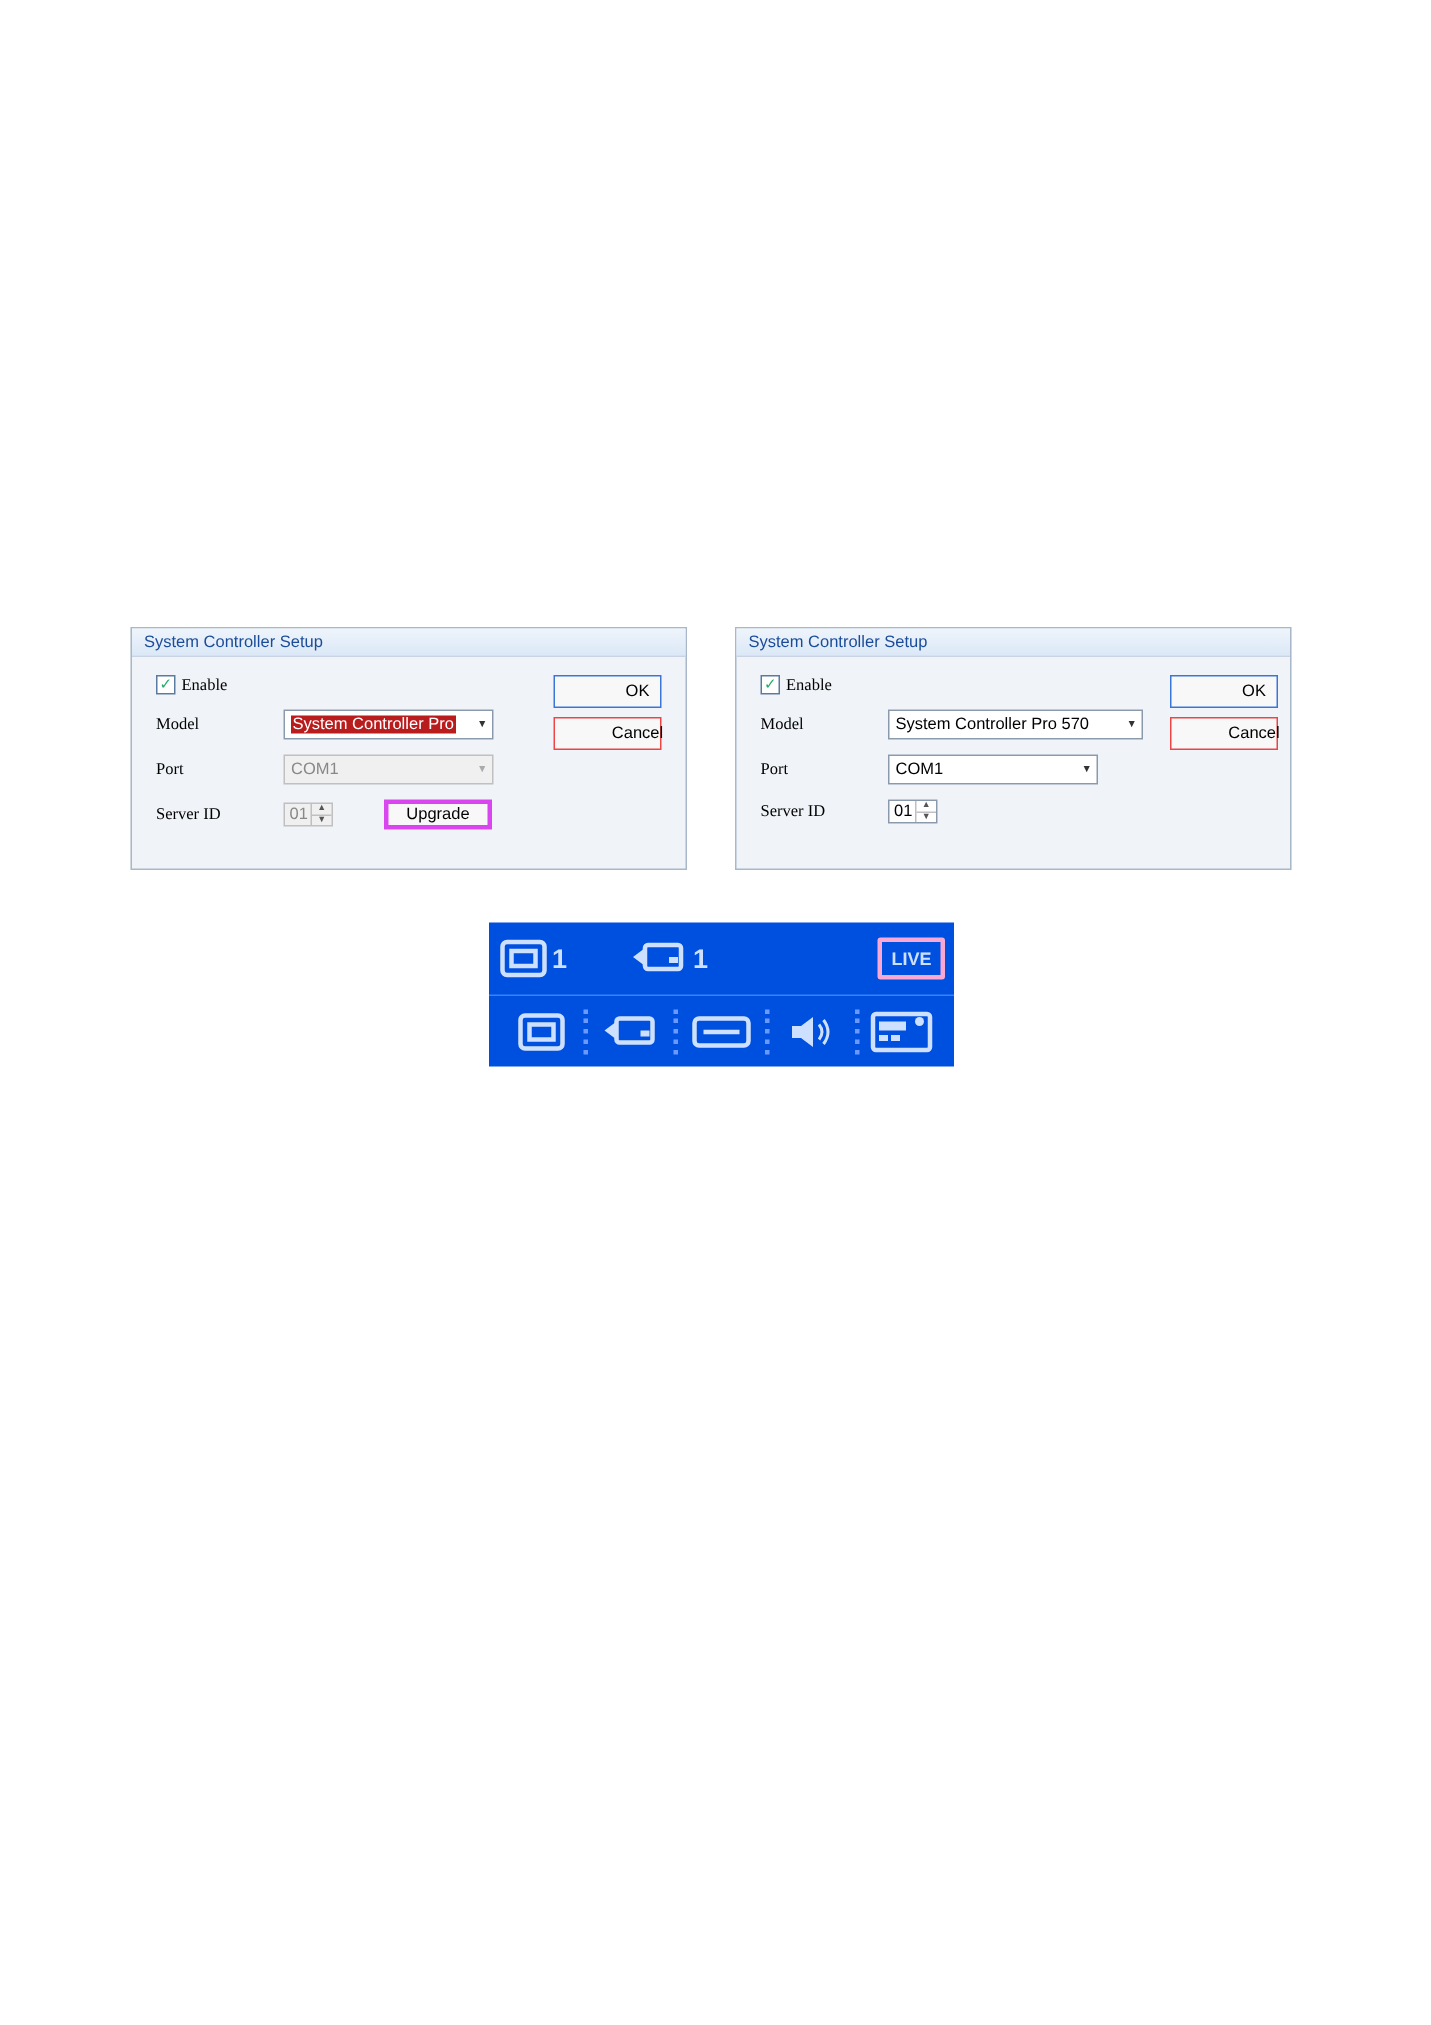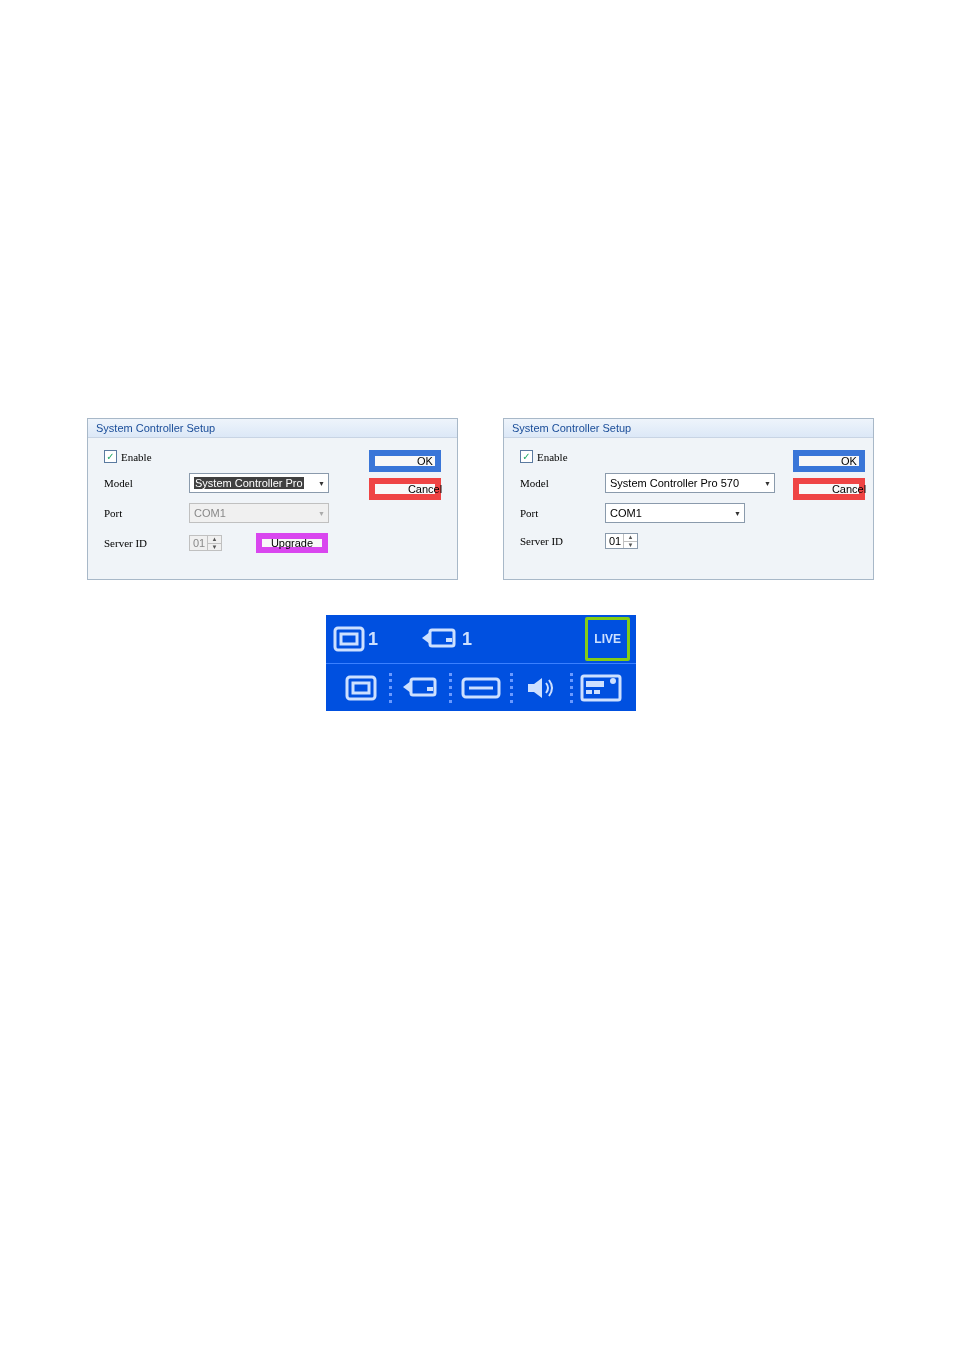--- a/index.html
+++ b/index.html
@@ -1,46 +1,46 @@
 <!DOCTYPE html>
 <html><head>
   <meta charset="utf-8">
   <style>
     * { box-sizing: border-box; margin: 0; padding: 0; }
     body { font-family: "Segoe UI", Tahoma, sans-serif; background: #fff; width: 954px; height: 1350px; position: relative; }
-    .container { position: absolute; top: 418px; left: 87px; display: flex; gap: 45px; }
+    .container { position: absolute; top: 418px; left: 87px; display: flex; gap: 32px; }
     .dialog { width: 371px; height: 162px; border: 1px solid #a8b8c8; background: #f0f4f8; }
     .titlebar { background: linear-gradient(to bottom, #eef4fb, #dce8f7); color: #1a4d99; font-size: 11px; padding: 3px 8px; border-bottom: 1px solid #c8d4e4; }
     .body { padding: 12px 16px 12px 16px; display: flex; }
     .fields { flex: 1; display: grid; grid-template-columns: 85px 1fr; row-gap: 10px; align-items: center; font-size: 11px; color: #000; }
     .checkbox-row { display: flex; align-items: center; gap: 4px; }
     .checkbox { width: 13px; height: 13px; border: 1px solid #5a7aa0; background: #fff; display: flex; align-items: center; justify-content: center; font-size: 10px; color: #2a6; line-height: 1; }
     .dropdown { position: relative; width: 140px; height: 20px; border: 1px solid #8a9aac; background: #fff; display: flex; align-items: center; padding: 0 16px 0 4px; font-size: 11px; }
     .dropdown.disabled { background: #f0f0f0; color: #888; border-color: #c0c0c0; }
     .dropdown-arrow { position: absolute; right: 3px; top: 50%; transform: translateY(-50%); font-size: 7px; color: #333; }
     .dropdown.disabled .dropdown-arrow { color: #aaa; }
     .dropdown.highlighted { background: #fff; }
-    .dropdown.highlighted .dd-text { background: #404040; color: #fff; padding: 0 1px; }
+    .dropdown.highlighted .dd-text { background: #b91c1c; color: #fff; padding: 0 1px; }
     .spinner { width: 33px; height: 16px; border: 1px solid #8a9aac; background: #fff; font-size: 11px; display: flex; align-items: center; padding-left: 3px; position: relative; }
     .spinner.disabled { background: #f0f0f0; color: #888; border-color: #c0c0c0; }
     .spinner-arrows { position: absolute; right: 0; top: 0; bottom: 0; width: 14px; border-left: 1px solid #c0c0c0; display: flex; flex-direction: column; }
     .spinner-btn { flex: 1; font-size: 6px; display: flex; align-items: center; justify-content: center; border-bottom: 1px solid #c0c0c0; color: #555; }
     .spinner-btn:last-child { border-bottom: none; }
     .btns { display: flex; flex-direction: column; gap: 6px; padding-left: 18px; }
-    .btn { width: 72px; height: 22px; border: 6px solid #ef4444; background: #f8f8f8; font-size: 11px; display: flex; align-items: center; justify-content: center; cursor: pointer; padding-left: 40px; }
+    .btn { width: 72px; height: 22px; border: 1px solid #ef4444; background: #f8f8f8; font-size: 11px; display: flex; align-items: center; justify-content: center; cursor: pointer; padding-left: 40px; }
     .btn.primary { border-color: #3a76d8; }
-    .inline-btn { width: 72px; height: 20px; border: 6px solid #d946ef; background: #f8f8f8; font-size: 11px; display: flex; align-items: center; justify-content: center; margin-left: 34px; }
+    .inline-btn { width: 72px; height: 20px; border: 3px solid #d946ef; background: #f8f8f8; font-size: 11px; display: flex; align-items: center; justify-content: center; margin-left: 34px; }
     .field-label { color: #000; font-family: Liberation Serif, serif; }
     .row2 { display: flex; align-items: center; }
 
     .lcd-panel { position: absolute; top: 615px; left: 326px; background: #0050e0; width: 310px; }
     .lcd-row { display: flex; align-items: center; height: 48px; padding: 0 6px; gap: 0; }
     .lcd-row.top { gap: 14px; }
     .lcd-row.bottom { border-top: 1px solid #3a80ff; }
-    .lcd-icon { border: 3px solid #84cc16; border-radius: 2px; padding: 4px 6px; color: #cde0ff; font-weight: bold; font-size: 12px; display: flex; align-items: center; justify-content: center; height: 44px; }
+    .lcd-icon { border: 3px solid #f9a8d4; border-radius: 2px; padding: 4px 6px; color: #cde0ff; font-weight: bold; font-size: 12px; display: flex; align-items: center; justify-content: center; height: 28px; }
     .lcd-txt { color: #cde0ff; font-weight: bold; font-size: 18px; }
     .cell { flex: 1; display: flex; align-items: center; justify-content: center; height: 40px; }
     .sep { width: 3px; height: 30px; display: flex; flex-direction: column; justify-content: space-between; }
     .sep span { width: 3px; height: 3px; background: #6a9aff; }
     .empty-span { grid-column: 2; }
   </style>
 </head>
 <body>
 
 <div class="container">

